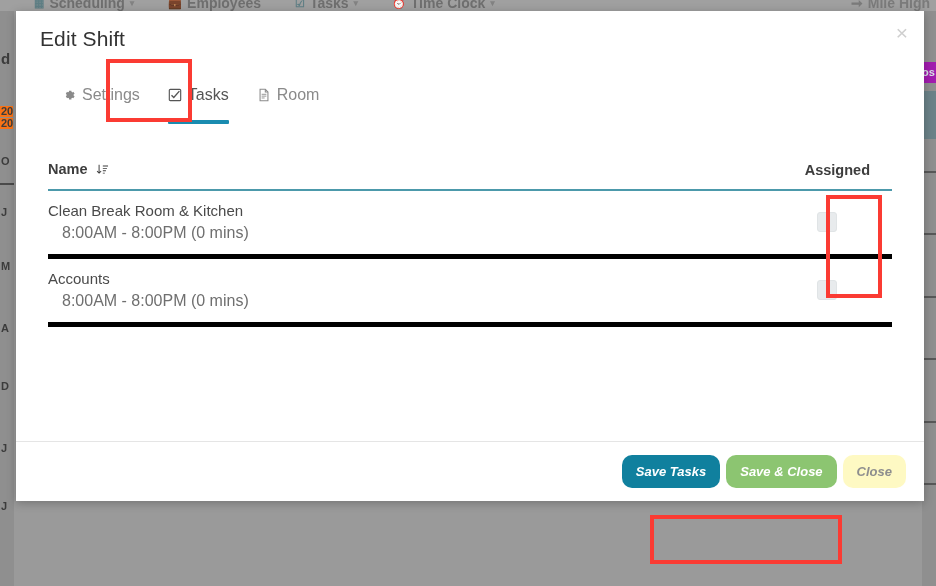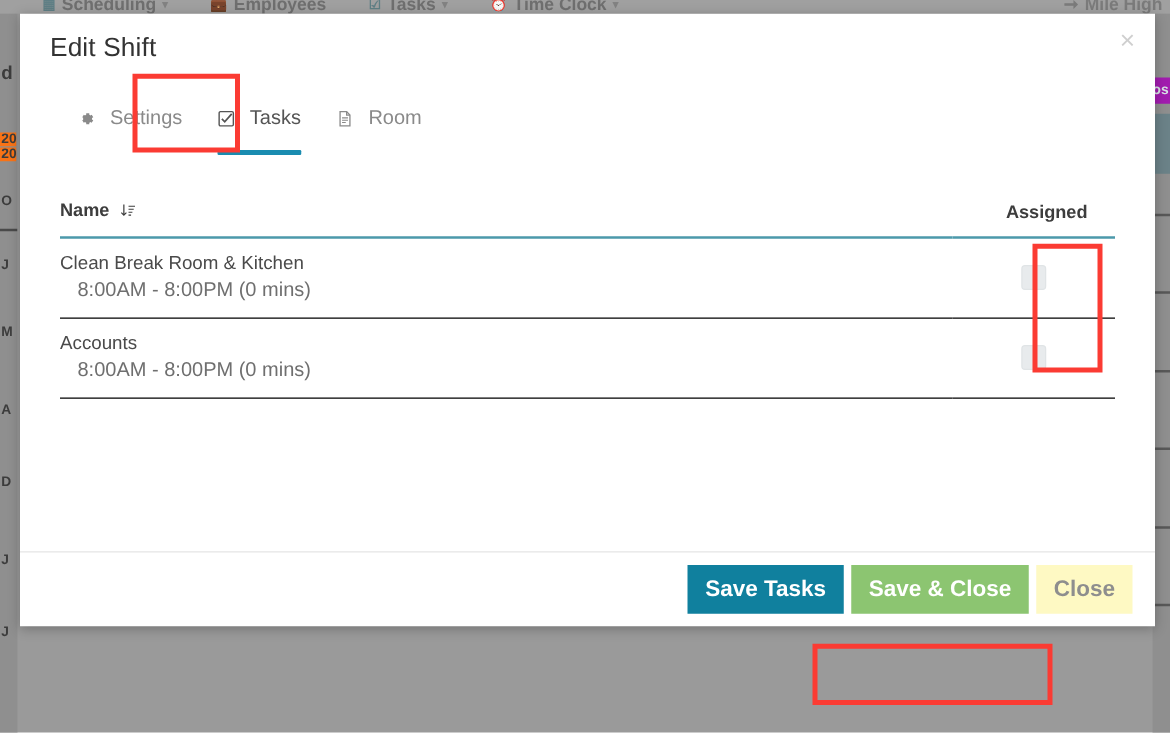--- a/index.html
+++ b/index.html
@@ -161,21 +161,21 @@
     display: flex;
     align-items: flex-start;
     gap: 0;
     padding-left: 32px;
     margin-top: 15px;
     height: 44px;
   }
   .tab {
     display: flex;
     align-items: center;
-    gap: 12px;
+    gap: 6px;
     font-size: 16px;
     color: #8a8a8a;
     padding: 0 14px;
     height: 26px;
     cursor: pointer;
     background: none;
     border: none;
     font-family: "Liberation Sans", sans-serif;
     position: relative;
   }
@@ -227,21 +227,21 @@
     padding-right: 22px;
     width: 130px;
   }
   .sort-icon {
     display: inline-block;
     margin-left: 4px;
     vertical-align: -2px;
   }
   #task-table td {
     padding: 11px 0 12px 0;
-    border-bottom: 1px solid #000000;
+    border-bottom: 5px solid #000000;
     vertical-align: middle;
   }
   .task-name {
     font-size: 15px;
     color: #4a4a4a;
     line-height: 1.25;
   }
   .task-time {
     font-size: 16px;
     color: #6f6f6f;
@@ -272,27 +272,28 @@
     height: 60px;
     border-top: 1px solid #e5e5e5;
     display: flex;
     align-items: center;
     justify-content: flex-end;
     gap: 6px;
     padding-right: 18px;
   }
   .btn {
     border: none;
-    border-radius: 0;
-    font-size: 18px;
+    border-radius: 10px;
+    font-size: 13px;
     font-weight: bold;
     font-family: "Liberation Sans", sans-serif;
     padding: 9px 14px;
     cursor: pointer;
     white-space: nowrap;
+    font-style: italic;
   }
   .btn-save-tasks { background: #10809e; color: #ffffff; }
   .btn-save-close { background: #8cc571; color: #ffffff; }
   .btn-close      { background: #fef9c3; color: #8e8e8e; }
 </style>
 </head>
 <body>
 
 <div id="backdrop">
 

